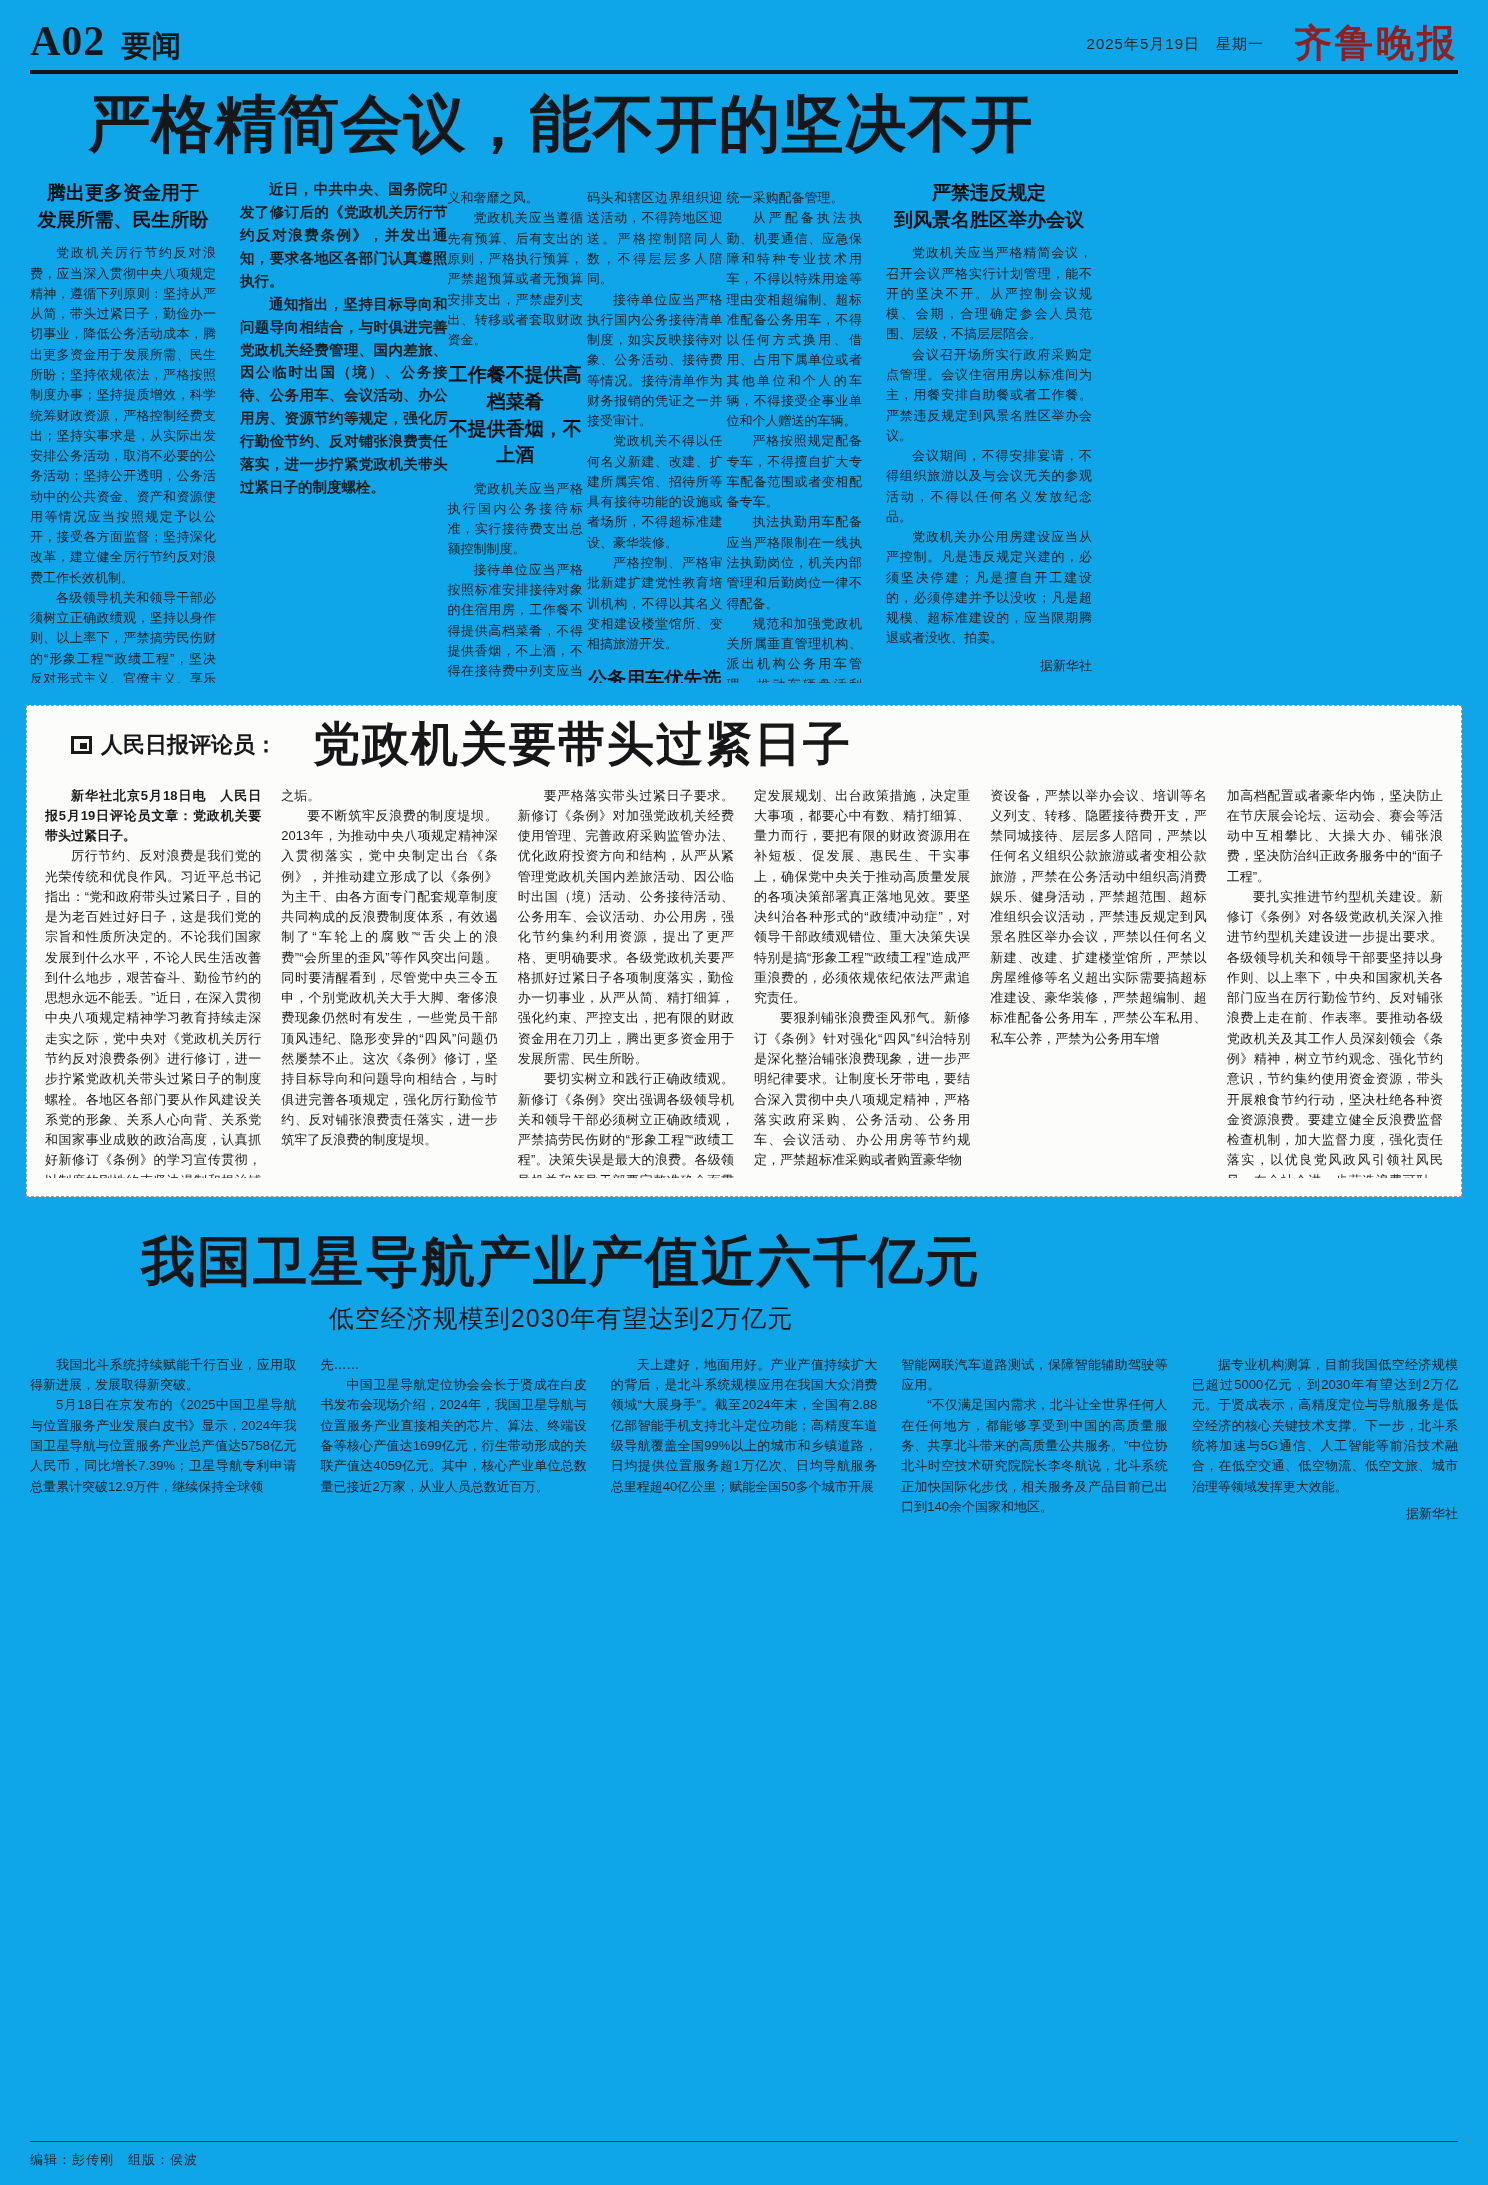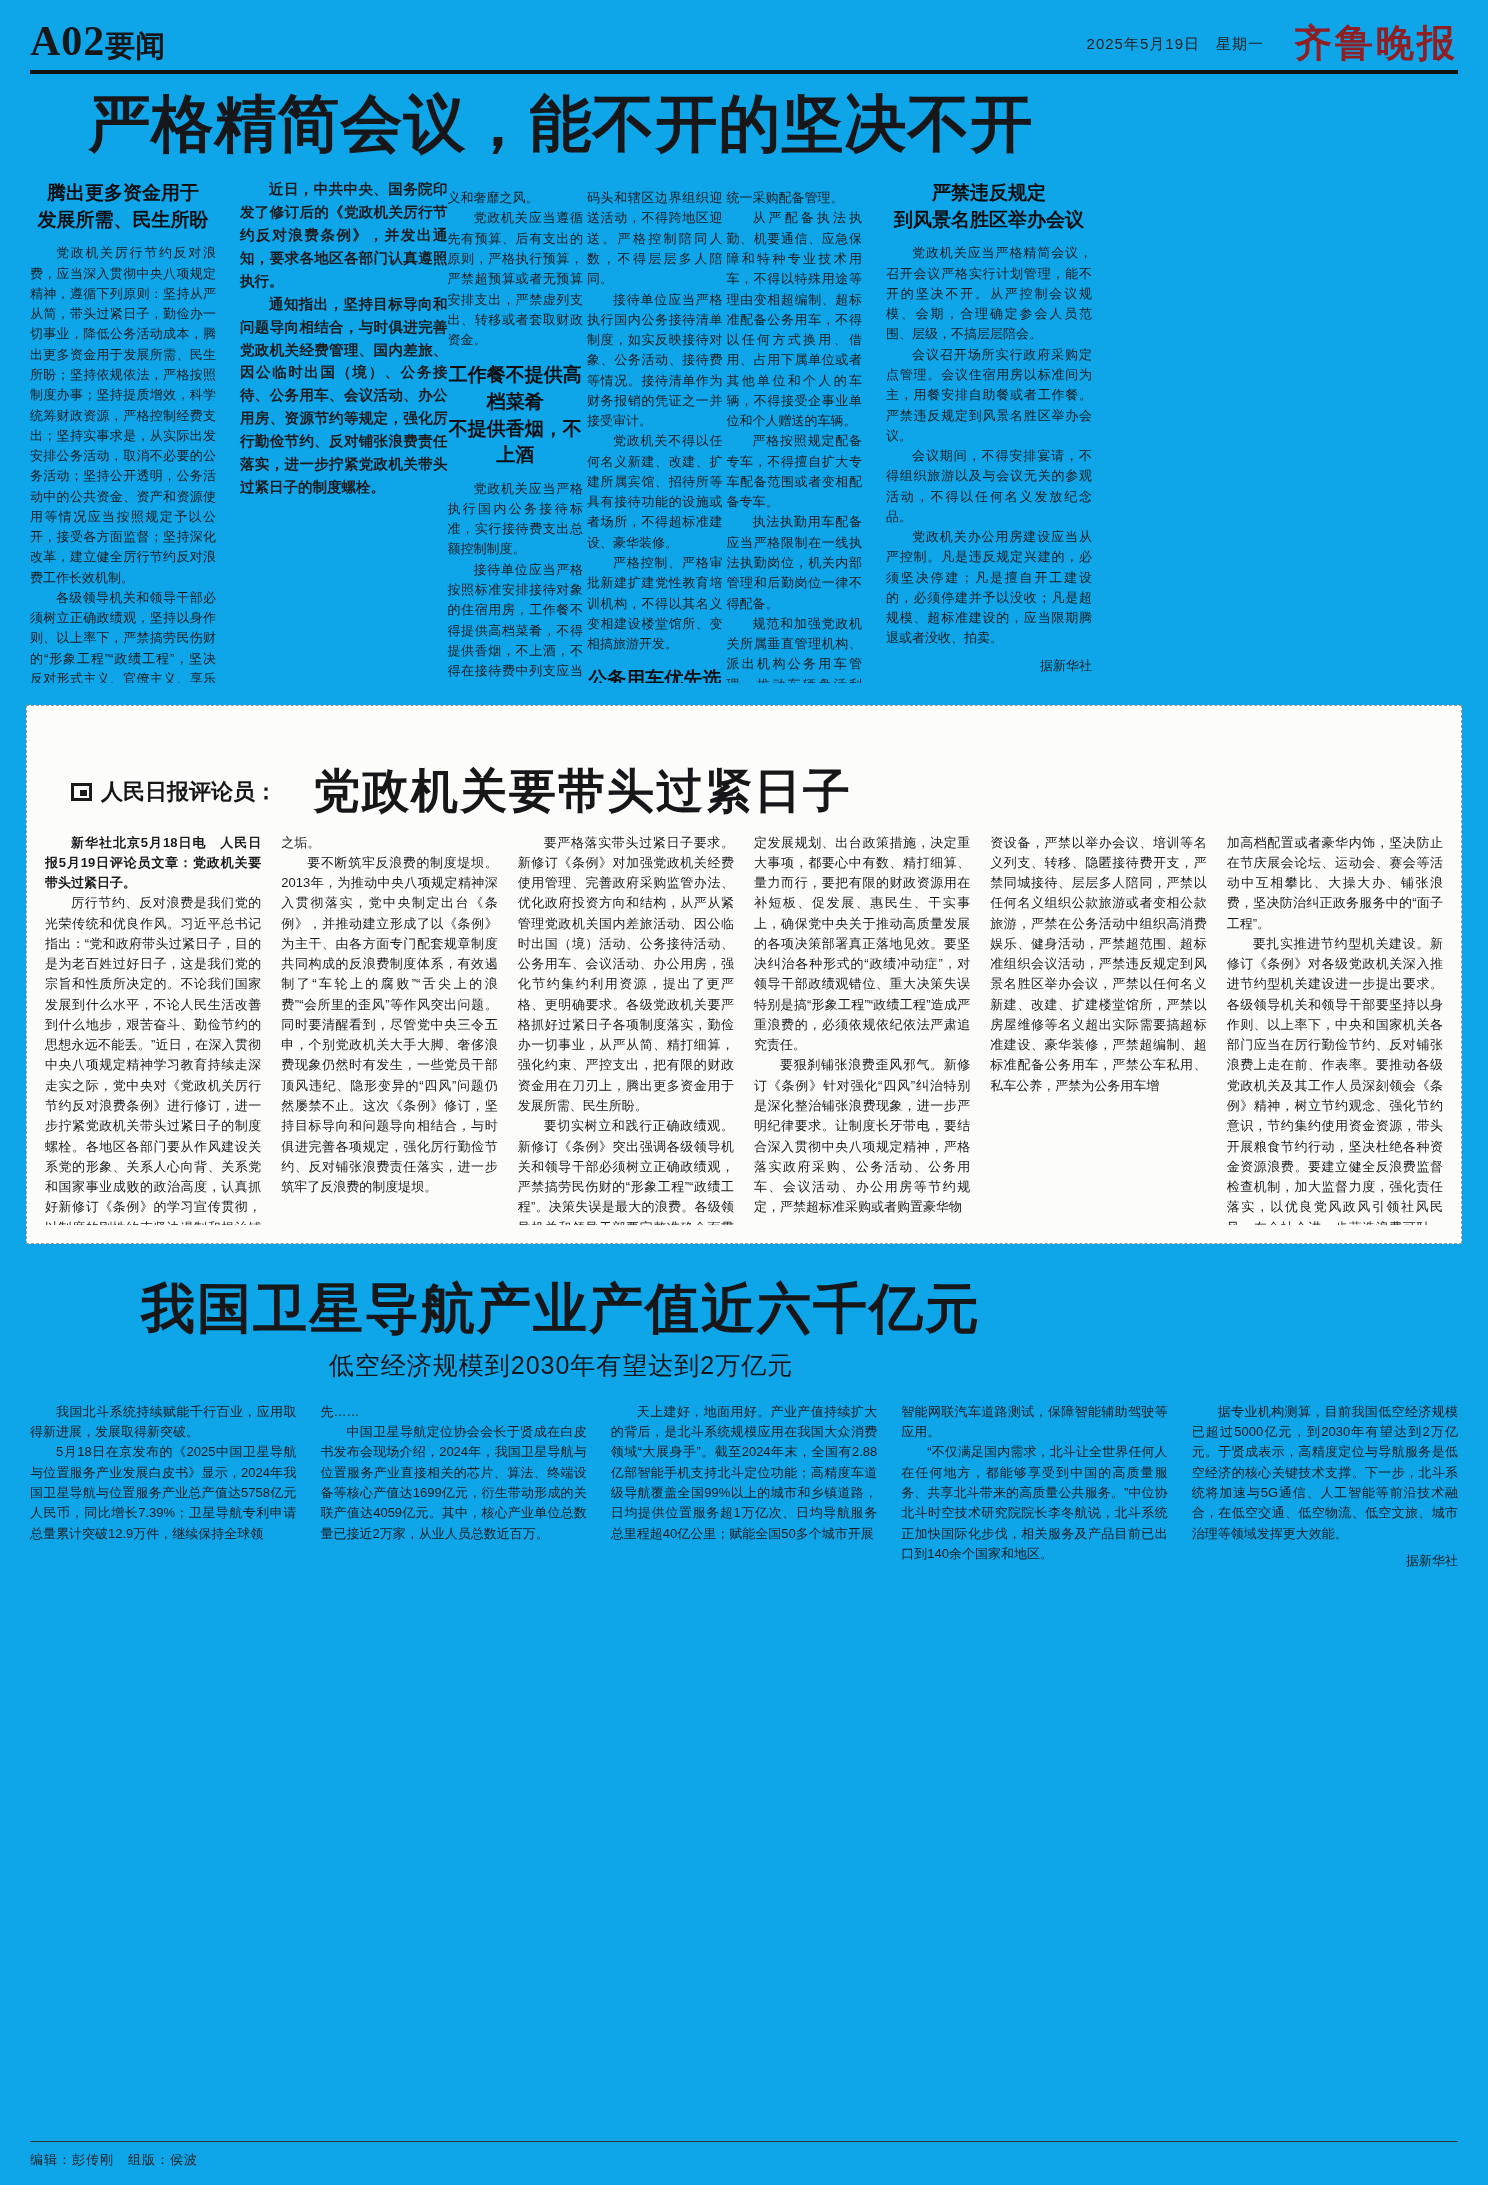--- a/index.html
+++ b/index.html
@@ -6,21 +6,21 @@
   html,body { background:#e8e8e8; }
   .page {
     width:1488px; height:2185px; margin:0 auto; position:relative;
     background:#0ea5e9; color:#17171a; overflow:hidden;
     font-family:"Liberation Sans", sans-serif;
   }
   
   .masthead { display:flex; justify-content:space-between; align-items:flex-end; padding:20px 30px 8px; }
   .masthead-left { display:flex; align-items:flex-end; }
   .page-no { font-size:42px; font-weight:900; font-family:"Liberation Serif", serif; letter-spacing:1px; line-height:1; }
-  .section-name { font-size:30px; font-weight:700; line-height:1.1;text-align:center; }
+  .section-name { font-size:30px; font-weight:700; margin-left:16px; line-height:1.1;text-align:center; }
   .masthead-right { display:flex; align-items:flex-end; gap:30px; }
   .issue-date { font-size:15px; color:#222; padding-bottom:8px; letter-spacing:1px; }
   .paper-name { font-size:38px; font-weight:900; color:#8f1f23; font-family:"Liberation Serif", serif; letter-spacing:3px; line-height:1; }
   .masthead-rule { height:4px; background:#141414; margin:0 30px; }
 
   
   .para { font-size:13px; line-height:1.56; text-align:justify; text-indent:2em; color:#1b1b1e; }
   .para.cont { text-indent:0; }
   .col-subhead {
     font-size:19px; font-weight:700; text-align:center; line-height:1.4;
@@ -37,21 +37,21 @@
   .a1-colA { width:186px; flex:none; }
   .a1-colA .col-subhead:first-child, .a1-colG .col-subhead:first-child { margin-top:2px; }
   .a1-mid { flex:1 1 auto; display:flex; flex-direction:row; min-width:0; }
   .a1-lead .para { font-size:14.5px; font-weight:700; line-height:1.58; }
   .a1-midcols { display:flex; gap:4px; flex:1 1 auto; overflow:hidden; margin-top:10px; }
   .a1-midcols .newscol { flex:1 1 0; }
   .a1-colG { width:206px; flex:none; }
 
   
   .article2 { margin:22px 26px 0; border:1.5px dashed #9a9a98; padding:14px 18px 18px; background:#fcfcfa; }
-  .a2-head { display:flex; align-items:flex-end; gap:36px; margin-left:26px;margin-top:47px; }
+  .a2-head { display:flex; align-items:flex-end; gap:36px; margin-left:26px; }
   .a2-label { display:flex; align-items:center; font-size:22px; font-weight:700; padding-bottom:10px; white-space:nowrap; }
   .commentary-icon { display:inline-block; width:21px; height:18px; border:3px solid #1a1a1a; position:relative; margin-right:9px; }
   .commentary-icon .ci-inner { position:absolute; right:2px; bottom:2px; width:7px; height:6px; background:#1a1a1a; }
   .a2-headline { font-size:47px; font-weight:900; font-family:"Liberation Serif", serif; letter-spacing:2px; line-height:1.05; }
   .a2-body { display:flex; gap:20px; margin-top:16px; height:392px; overflow:hidden; }
   .a2-body .newscol { flex:1 1 0; }
 
   
   .article3 { margin:36px 30px 0; }
   .a3-headwrap { width:1062px; }

